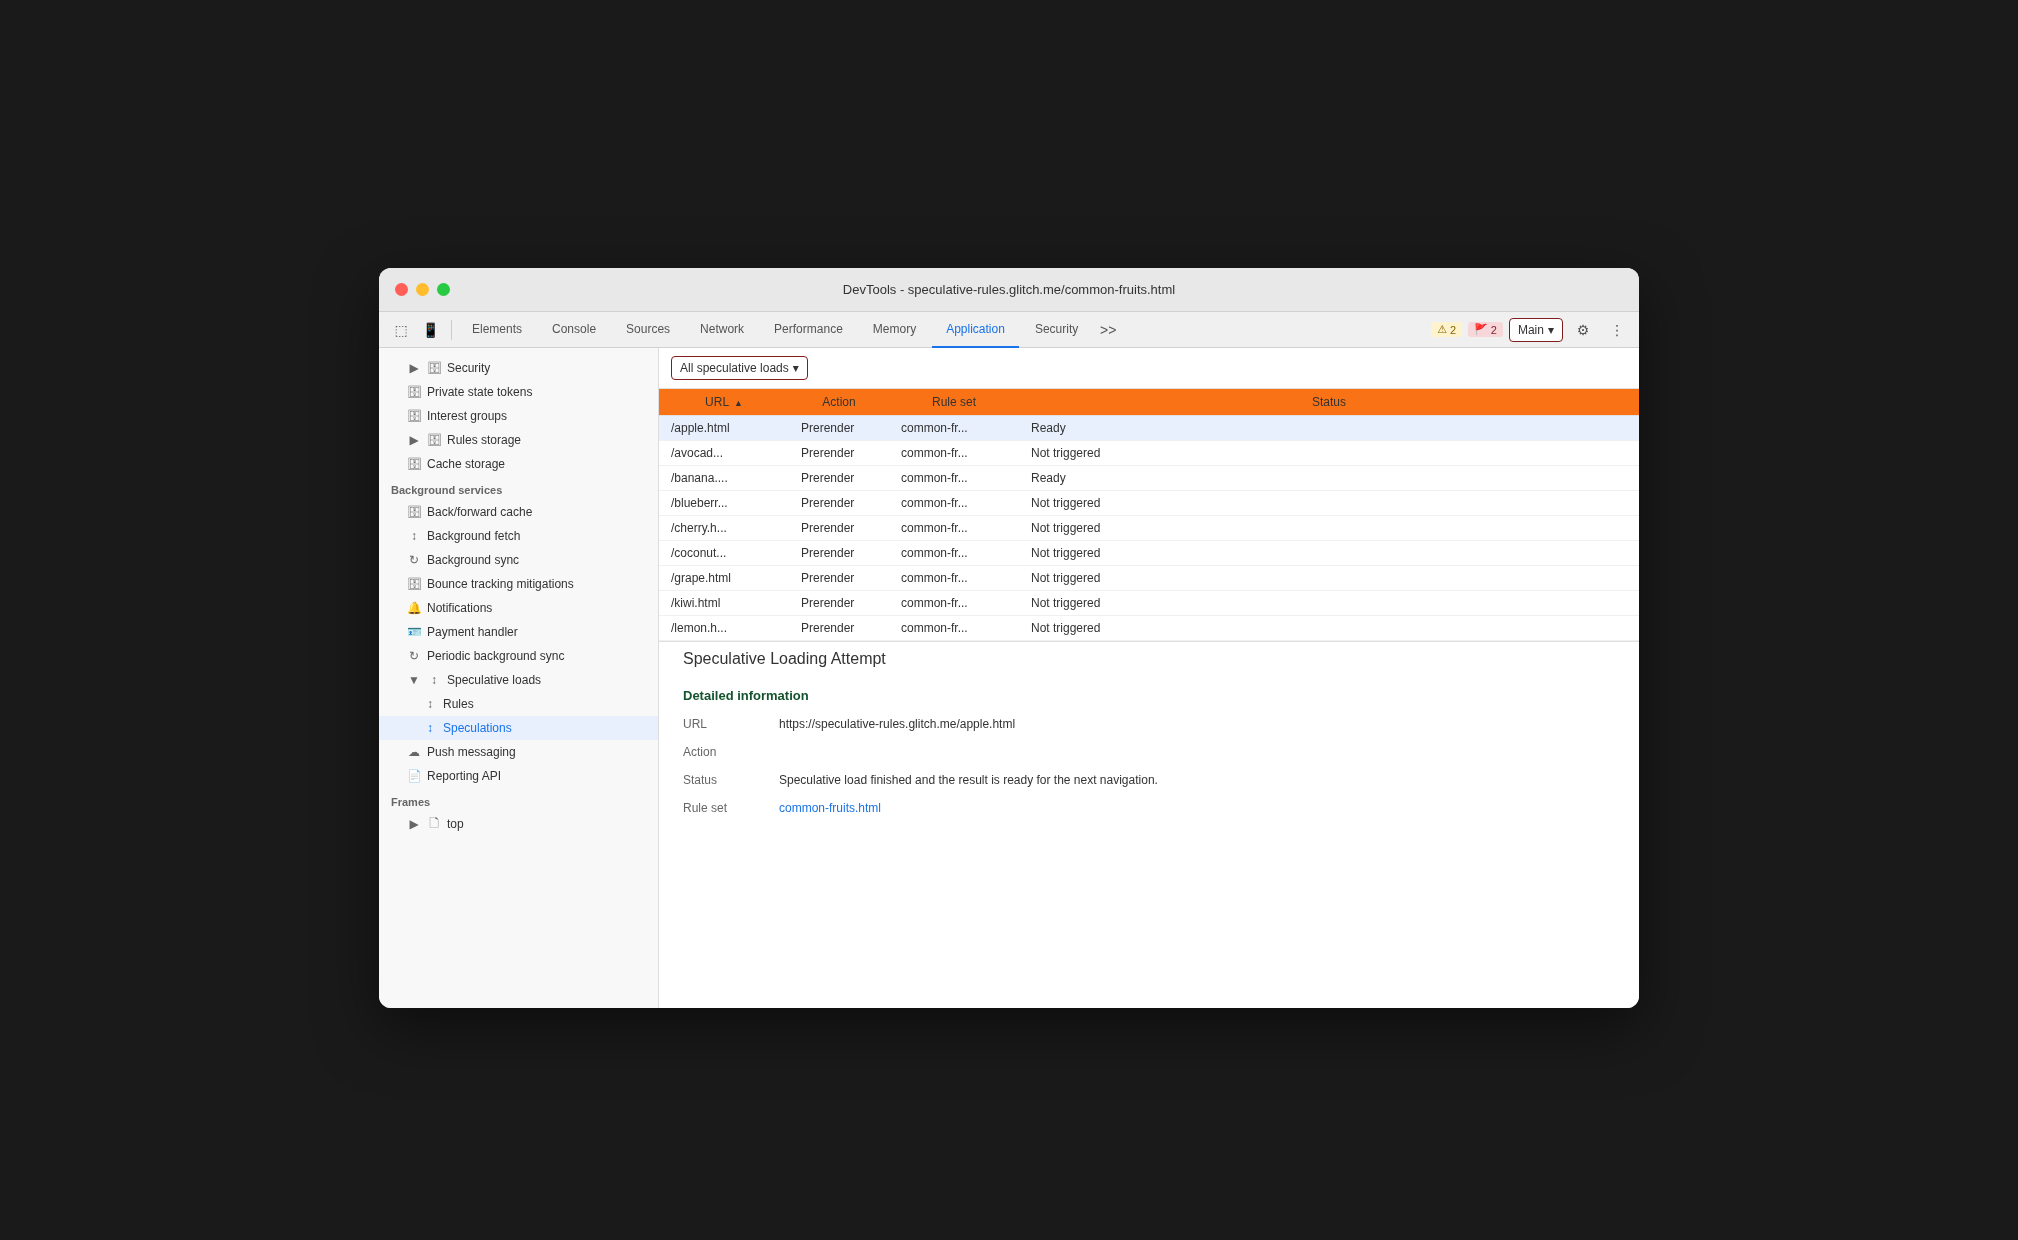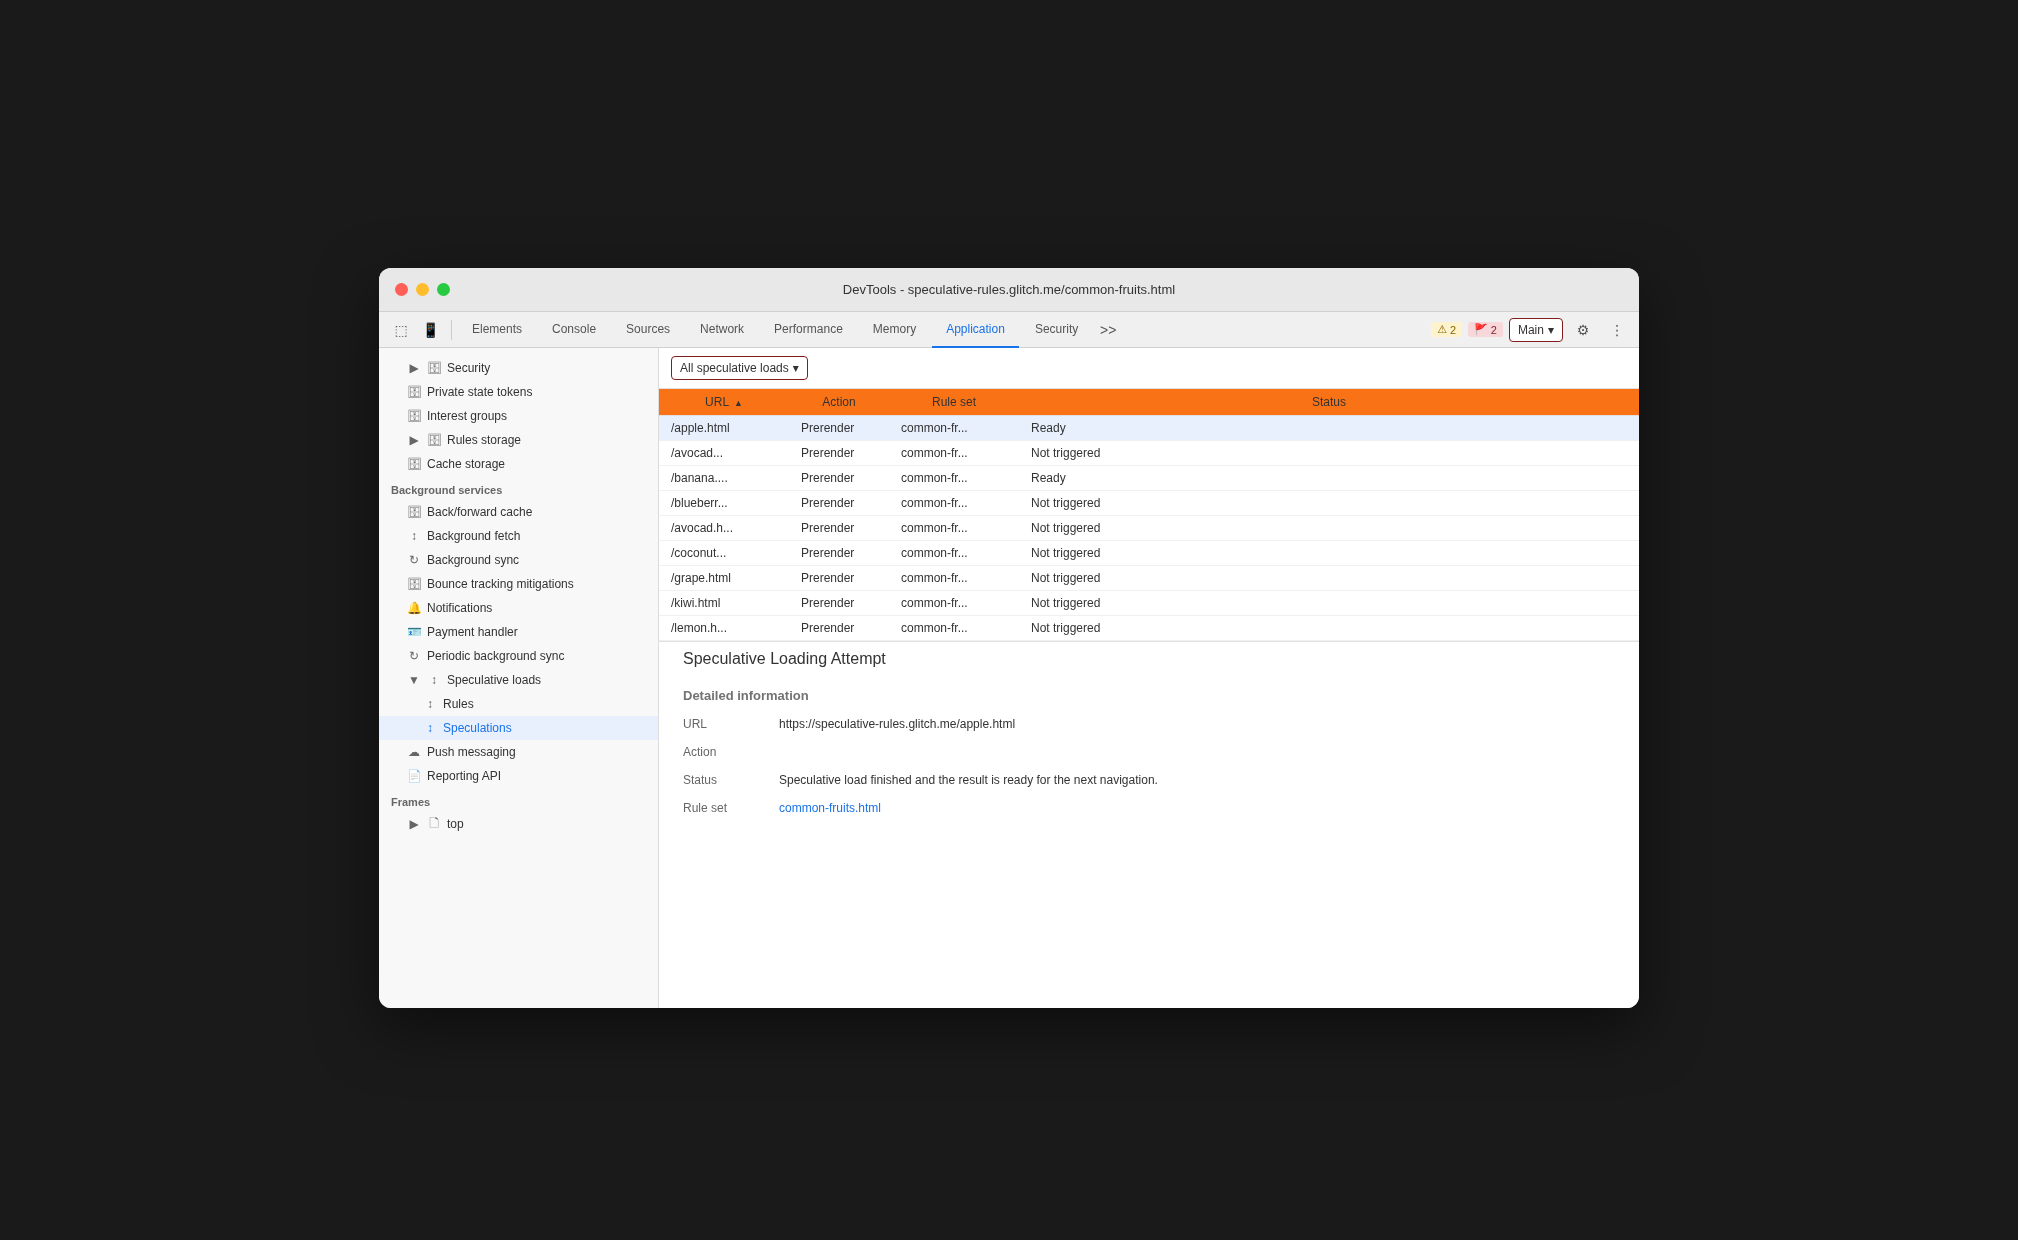--- a/index.html
+++ b/index.html
@@ -209,21 +209,21 @@
     }
     .detail-title {
       font-size: 16px;
       color: #333;
       margin-bottom: 20px;
       font-weight: 500;
     }
     .detail-section-title {
       font-size: 13px;
       font-weight: 600;
-      color: #737373;
+      color: #14532d;
       margin-bottom: 14px;
     }
     .detail-row {
       display: flex;
       align-items: flex-start;
       margin-bottom: 14px;
       font-size: 12px;
       gap: 16px;
     }
     .detail-label {
@@ -428,21 +428,21 @@
       <td>common-fr...</td>
       <td>Ready</td>
     </tr>
               <tr>
       <td>/blueberr...</td>
       <td>Prerender</td>
       <td>common-fr...</td>
       <td>Not triggered</td>
     </tr>
               <tr>
-      <td>/avocad.h...</td>
+      <td>/cherry.h...</td>
       <td>Prerender</td>
       <td>common-fr...</td>
       <td>Not triggered</td>
     </tr>
               <tr>
       <td>/coconut...</td>
       <td>Prerender</td>
       <td>common-fr...</td>
       <td>Not triggered</td>
     </tr>

